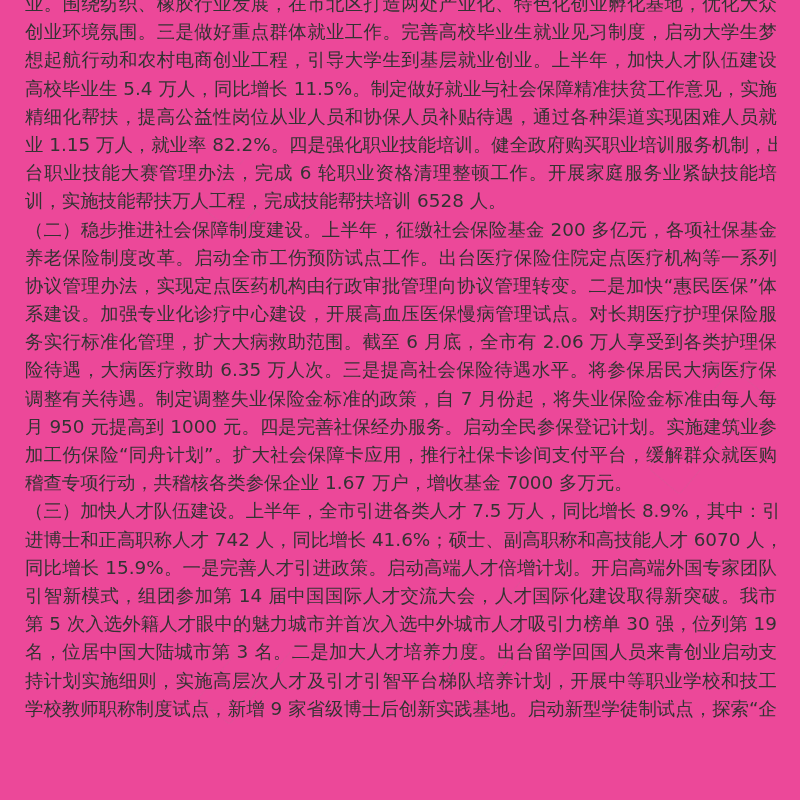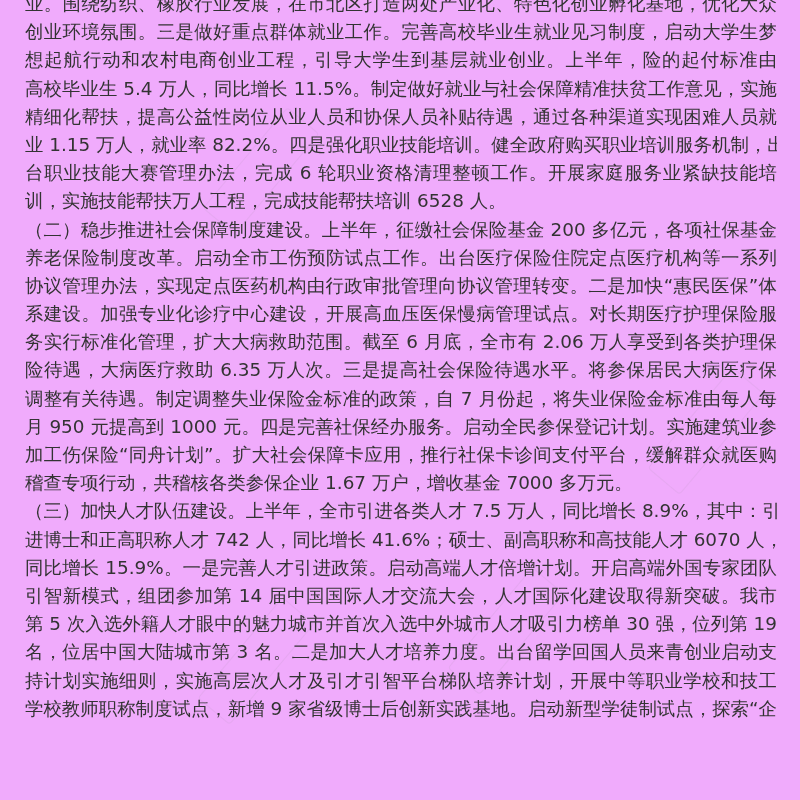--- a/index.html
+++ b/index.html
@@ -12,21 +12,21 @@
       height: 800px;
       overflow: hidden;
       position: relative;
     }
     .page {
       position: absolute;
       left: 0;
       top: 0;
       width: 800px;
       height: 800px;
-      background: #f0abfc;
+      background: #ec4899;
       overflow: hidden;
     }
     .text-block {
       position: absolute;
       left: 25px;
       top: -10px;
       width: 752px;
       font-family: "DejaVu Sans", "Liberation Sans", sans-serif;
       font-size: 18.4px;
       color: #333333;
@@ -59,21 +59,21 @@
 <div class="page">
 
   <div class="watermark" style="left:195px; top:150px; width:130px; height:40px;"></div>
   <div class="watermark" style="left:640px; top:410px; width:130px; height:40px;"></div>
   <div class="watermark" style="left:190px; top:640px; width:130px; height:40px;"></div>
   <div class="watermark" style="left:440px; top:610px; width:130px; height:40px;"></div>
 
   <div class="text-block">
     <div class="line">业。围绕纺织、橡胶行业发展，在市北区打造两处产业化、特色化创业孵化基地，优化大众</div>
     <div class="line">创业环境氛围。三是做好重点群体就业工作。完善高校毕业生就业见习制度，启动大学生梦</div>
-    <div class="line">想起航行动和农村电商创业工程，引导大学生到基层就业创业。上半年，险的起付标准由</div>
+    <div class="line">想起航行动和农村电商创业工程，引导大学生到基层就业创业。上半年，加快人才队伍建设</div>
     <div class="line">高校毕业生 5.4 万人，同比增长 11.5%。制定做好就业与社会保障精准扶贫工作意见，实施</div>
     <div class="line">精细化帮扶，提高公益性岗位从业人员和协保人员补贴待遇，通过各种渠道实现困难人员就</div>
     <div class="line">业 1.15 万人，就业率 82.2%。四是强化职业技能培训。健全政府购买职业培训服务机制，出</div>
     <div class="line">台职业技能大赛管理办法，完成 6 轮职业资格清理整顿工作。开展家庭服务业紧缺技能培</div>
     <div class="line para-end">训，实施技能帮扶万人工程，完成技能帮扶培训 6528 人。</div>
     <div class="line">（二）稳步推进社会保障制度建设。上半年，征缴社会保险基金 200 多亿元，各项社保基金</div>
     <div class="line">养老保险制度改革。启动全市工伤预防试点工作。出台医疗保险住院定点医疗机构等一系列</div>
     <div class="line">协议管理办法，实现定点医药机构由行政审批管理向协议管理转变。二是加快“惠民医保”体</div>
     <div class="line">系建设。加强专业化诊疗中心建设，开展高血压医保慢病管理试点。对长期医疗护理保险服</div>
     <div class="line">务实行标准化管理，扩大大病救助范围。截至 6 月底，全市有 2.06 万人享受到各类护理保</div>

